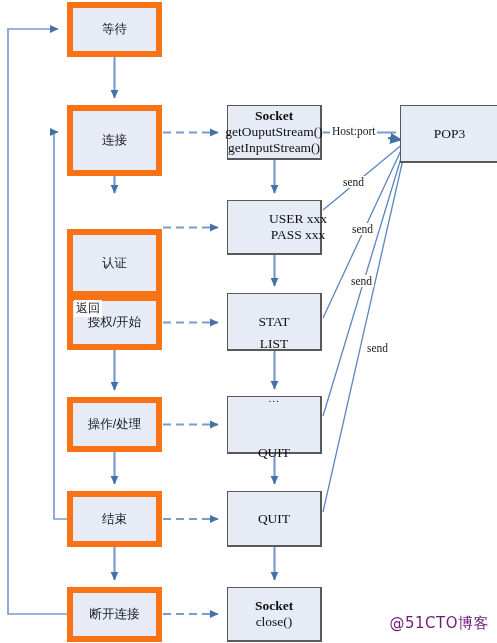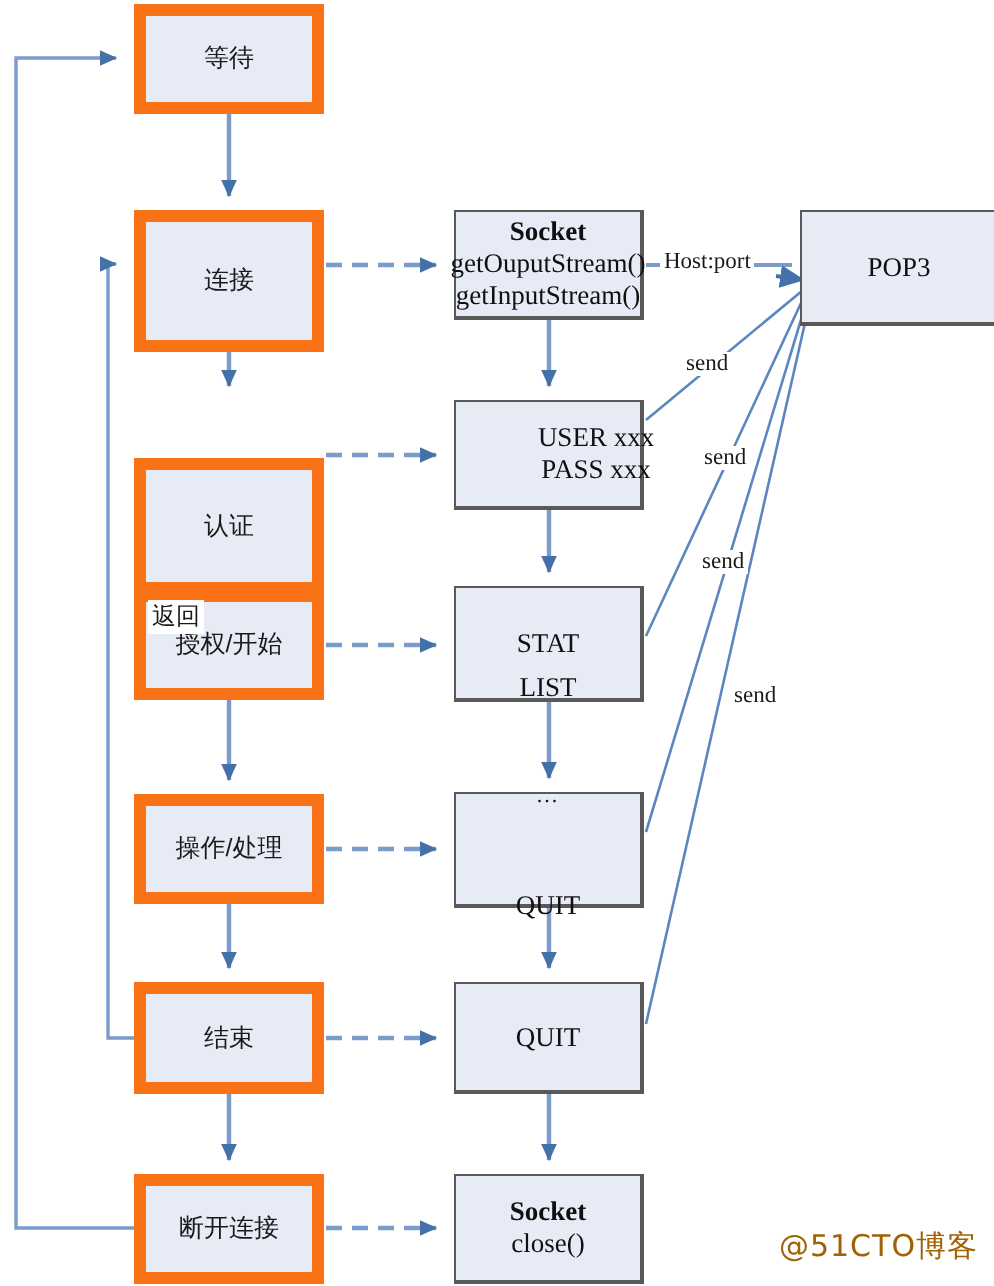--- a/index.html
+++ b/index.html
@@ -73,21 +73,21 @@
   .edge-label.cn {
     font-family: "Liberation Sans", "DejaVu Sans", sans-serif;
     font-size: 12px;
   }
   .watermark {
     position: absolute;
     right: 8px;
     bottom: 10px;
     font-family: "DejaVu Sans", sans-serif;
     font-size: 15px;
-    color: #a16207;
+    color: #701a75;
     letter-spacing: 0.5px;
     white-space: nowrap;
   }
 </style>
 </head>
 <body>
 
 <div id="canvas">
 
   <svg class="wires" viewBox="0 0 497 643" xmlns="http://www.w3.org/2000/svg">

